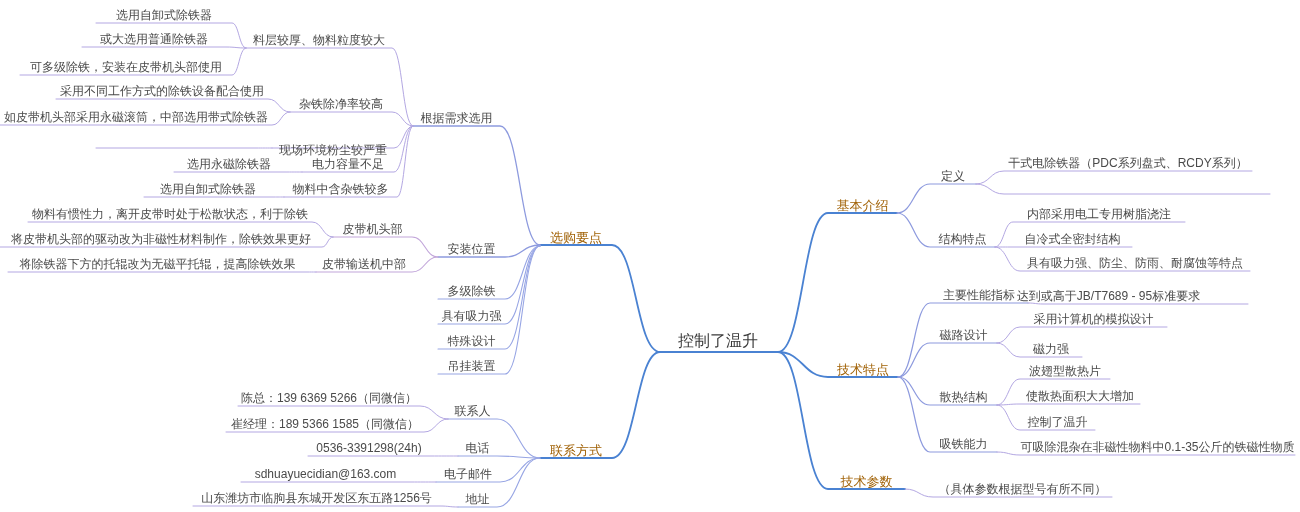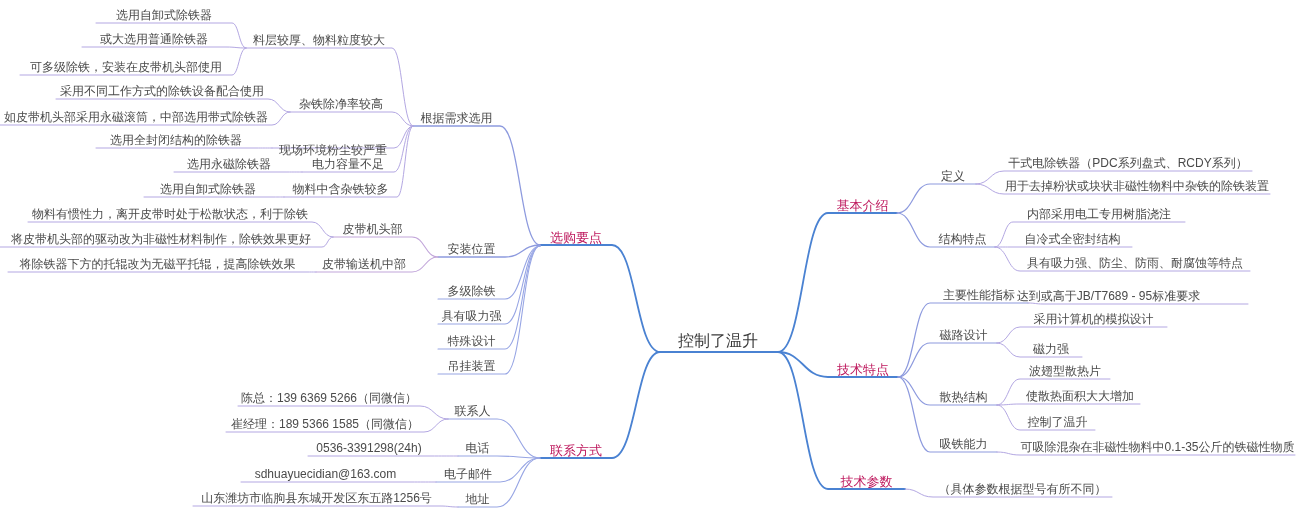--- a/index.html
+++ b/index.html
@@ -1,21 +1,21 @@
 <!DOCTYPE html>
 <html><head>
 <meta charset="utf-8">
 <style>
   html,body{margin:0;padding:0;background:#ffffff;}
   .map{position:relative;width:1300px;height:512px;background:#ffffff;overflow:hidden;
        font-family:"Liberation Sans","DejaVu Sans",sans-serif;}
   #edges{position:absolute;left:0;top:0;}
   .node{position:absolute;height:17px;display:flex;align-items:flex-end;justify-content:center;
         font-size:12px;line-height:15px;color:#4a4a4a;white-space:nowrap;cursor:default;}
-  .lv1{font-size:13px;height:18px;color:#be185d;}
+  .lv1{font-size:13px;height:18px;color:#a16207;}
   .root{font-size:16px;height:22px;line-height:21px;color:#3a3a3a;}
 </style>
 </head>
 <body>
 
 <div class="map">
   <svg id="edges" width="1300" height="512" viewBox="0 0 1300 512">
       <path d="M 658 352 H 778" fill="none" stroke="#4a82d2" stroke-width="2.2" stroke-linecap="round"></path>
       <path d="M 540 245 H 612 C 636 245 636 352 660 352" fill="none" stroke="#4a82d2" stroke-width="1.8" stroke-linecap="round"></path>
       <path d="M 540 458 H 612 C 636 458 636 352 660 352" fill="none" stroke="#4a82d2" stroke-width="1.8" stroke-linecap="round"></path>
@@ -86,21 +86,20 @@
 
   <div class="node" style="left:413px;top:109px;width:87px">根据需求选用</div>
   <div class="node" style="left:246px;top:31px;width:146px">料层较厚、物料粒度较大</div>
   <div class="node" style="left:96px;top:6px;width:136px">选用自卸式除铁器</div>
   <div class="node" style="left:82px;top:30px;width:144px">或大选用普通除铁器</div>
   <div class="node" style="left:20px;top:58px;width:212px">可多级除铁，安装在皮带机头部使用</div>
   <div class="node" style="left:290px;top:95px;width:102px">杂铁除净率较高</div>
   <div class="node" style="left:56px;top:82px;width:212px">采用不同工作方式的除铁设备配合使用</div>
   <div class="node" style="left:0px;top:108px;width:272px">如皮带机头部采用永磁滚筒，中部选用带式除铁器</div>
   <div class="node" style="left:272px;top:141px;width:122px">现场环境粉尘较严重</div>
-  <div class="node" style="left:96px;top:131px;width:160px">选用全封闭结构的除铁器</div>
   <div class="node" style="left:302px;top:155px;width:92px">电力容量不足</div>
   <div class="node" style="left:174px;top:155px;width:110px">选用永磁除铁器</div>
   <div class="node" style="left:284px;top:180px;width:113px">物料中含杂铁较多</div>
   <div class="node" style="left:144px;top:180px;width:128px">选用自卸式除铁器</div>
 
   <div class="node" style="left:438px;top:240px;width:67px">安装位置</div>
   <div class="node" style="left:333px;top:220px;width:79px">皮带机头部</div>
   <div class="node" style="left:28px;top:205px;width:284px">物料有惯性力，离开皮带时处于松散状态，利于除铁</div>
   <div class="node" style="left:0px;top:230px;width:322px">将皮带机头部的驱动改为非磁性材料制作，除铁效果更好</div>
   <div class="node" style="left:316px;top:255px;width:96px">皮带输送机中部</div>
@@ -116,21 +115,20 @@
   <div class="node" style="left:226px;top:415px;width:198px">崔经理：189 5366 1585（同微信）</div>
   <div class="node" style="left:458px;top:439px;width:39px">电话</div>
   <div class="node" style="left:308px;top:439px;width:122px">0536-3391298(24h)</div>
   <div class="node" style="left:436px;top:465px;width:64px">电子邮件</div>
   <div class="node" style="left:241px;top:465px;width:169px">sdhuayuecidian@163.com</div>
   <div class="node" style="left:458px;top:490px;width:39px">地址</div>
   <div class="node" style="left:193px;top:489px;width:247px">山东潍坊市临朐县东城开发区东五路1256号</div>
 
   <div class="node" style="left:930px;top:167px;width:46px">定义</div>
   <div class="node" style="left:1004px;top:154px;width:248px">干式电除铁器（PDC系列盘式、RCDY系列）</div>
-  <div class="node" style="left:1004px;top:177px;width:266px">用于去掉粉状或块状非磁性物料中杂铁的除铁装置</div>
   <div class="node" style="left:930px;top:230px;width:65px">结构特点</div>
   <div class="node" style="left:1013px;top:205px;width:172px">内部采用电工专用树脂浇注</div>
   <div class="node" style="left:1013px;top:230px;width:119px">自冷式全密封结构</div>
   <div class="node" style="left:1020px;top:254px;width:230px">具有吸力强、防尘、防雨、耐腐蚀等特点</div>
 
   <div class="node" style="left:930px;top:286px;width:98px">主要性能指标</div>
   <div class="node" style="left:1006px;top:287px;width:205px">达到或高于JB/T7689 - 95标准要求</div>
   <div class="node" style="left:930px;top:326px;width:67px">磁路设计</div>
   <div class="node" style="left:1020px;top:310px;width:147px">采用计算机的模拟设计</div>
   <div class="node" style="left:1020px;top:340px;width:62px">磁力强</div>

